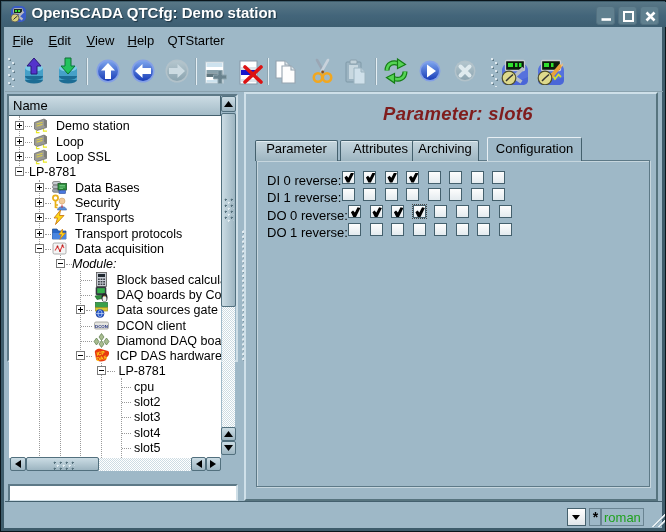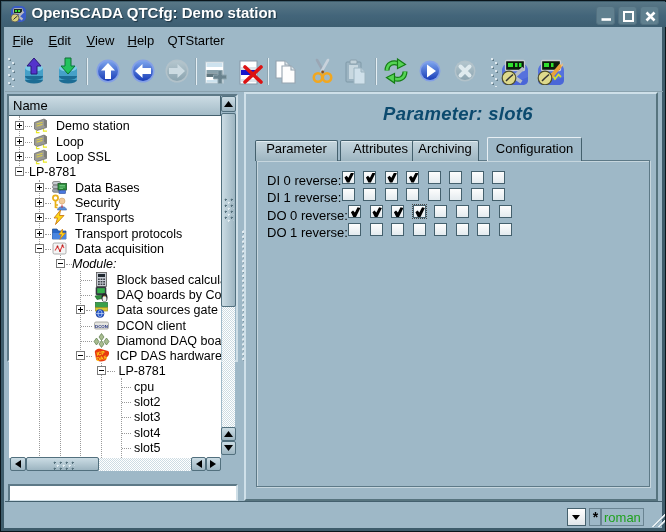--- a/index.html
+++ b/index.html
@@ -111,21 +111,21 @@
   background:#fff; border:2px solid; border-color:#5d7987 #cfdfe7 #cfdfe7 #5d7987;
 }
 
 #rightpanel {
   position:absolute; left:243px; top:91px; width:414px; height:409px;
   border:2px solid; border-color:#cfe0e9 #57747f #57747f #cfe0e9;
   background:#9eb8c7;
 }
 #paramtitle {
   position:absolute; left:10px; top:8.5px; width:404px;
-  text-align:center; font-size:18.5px; letter-spacing:0.3px; font-weight:bold; font-style:italic; color:#0c4a6e;
+  text-align:center; font-size:18.5px; letter-spacing:0.3px; font-weight:bold; font-style:italic; color:#7f1d1d;
 }
 .tab {
   position:absolute; top:46px; height:20.5px;
   background:linear-gradient(#c6d6de,#9db5c1);
   border:1px solid #44606d; border-bottom:none;
   border-radius:2px 2px 0 0;
   font-size:13px; text-align:center; padding-top:0px; z-index:2;
   box-shadow:inset 0 1px 0 #e2ecf1;
 }
 .tab.sel {

